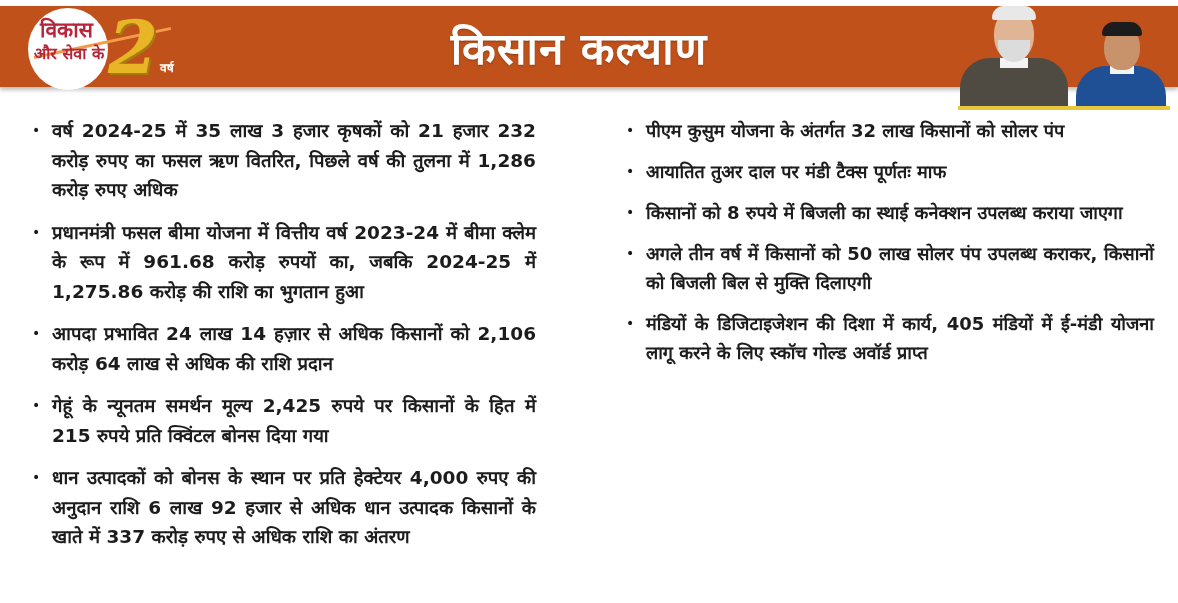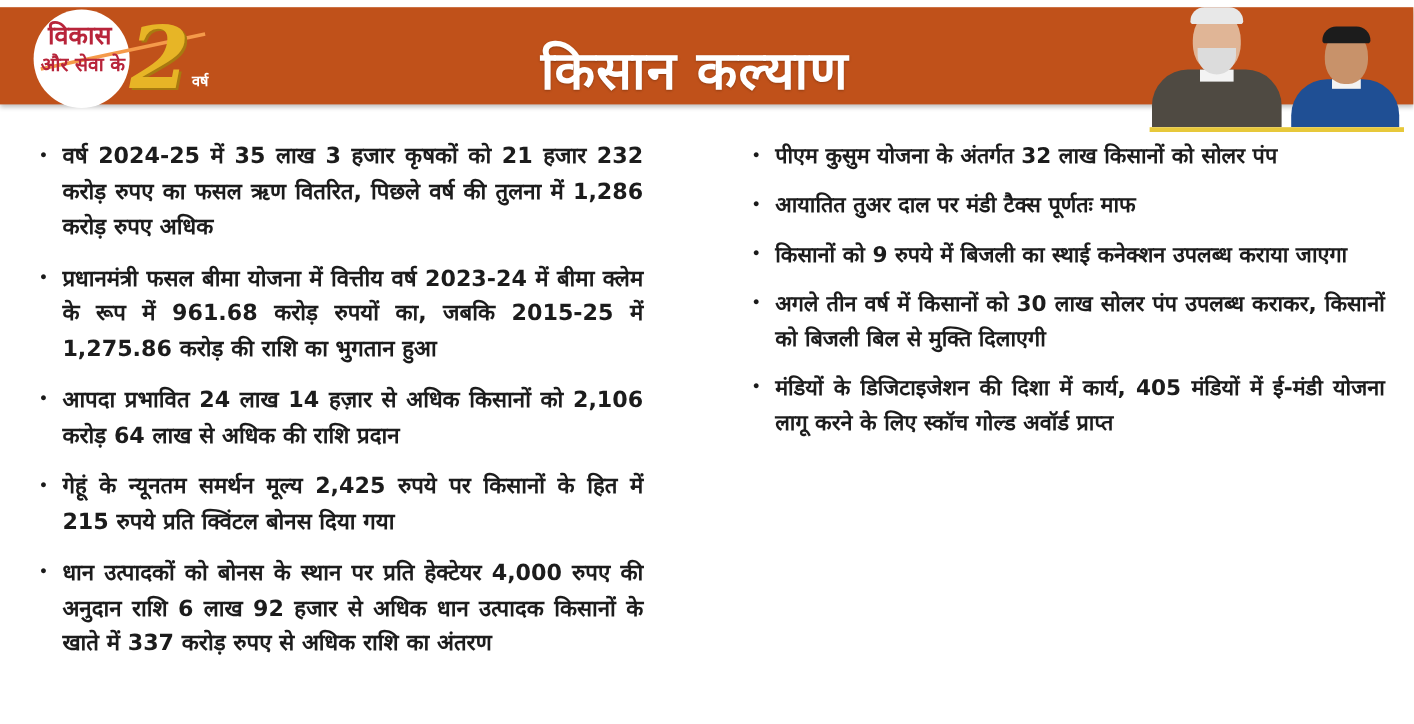--- a/index.html
+++ b/index.html
@@ -27,21 +27,21 @@
       background: #c0511a;
       box-shadow: 0 3px 4px rgba(0,0,0,0.25);
     }
     .header-title {
       position: absolute;
       left: 0;
       top: 6px;
       width: 1178px;
       height: 81px;
       display: flex;
-      align-items: flex-end;
+      align-items: center;
       justify-content: center;
       padding-left: 0;
     }
     .header-title span {
       color: #ffffff;
       font-size: 44px;
       font-weight: bold;
       letter-spacing: 1px;
       margin-left: -20px;
       text-shadow: 0 1px 2px rgba(0,0,0,0.25);
@@ -249,21 +249,21 @@
     <div class="photo-underline"></div>
   </div>
 
   <div class="column col-left">
     <div class="bullet-item">
       <span class="bullet-dot">•</span>
       <span class="bullet-text">वर्ष 2024-25 में 35 लाख 3 हजार कृषकों को 21 हजार 232 करोड़ रुपए का फसल ऋण वितरित, पिछले वर्ष की तुलना में 1,286 करोड़ रुपए अधिक</span>
     </div>
     <div class="bullet-item">
       <span class="bullet-dot">•</span>
-      <span class="bullet-text">प्रधानमंत्री फसल बीमा योजना में वित्तीय वर्ष 2023-24 में बीमा क्लेम के रूप में 961.68 करोड़ रुपयों का, जबकि 2015-25 में 1,275.86 करोड़ की राशि का भुगतान हुआ</span>
+      <span class="bullet-text">प्रधानमंत्री फसल बीमा योजना में वित्तीय वर्ष 2023-24 में बीमा क्लेम के रूप में 961.68 करोड़ रुपयों का, जबकि 2024-25 में 1,275.86 करोड़ की राशि का भुगतान हुआ</span>
     </div>
     <div class="bullet-item">
       <span class="bullet-dot">•</span>
       <span class="bullet-text">आपदा प्रभावित 24 लाख 14 हज़ार से अधिक किसानों को 2,106 करोड़ 64 लाख से अधिक की राशि प्रदान</span>
     </div>
     <div class="bullet-item">
       <span class="bullet-dot">•</span>
       <span class="bullet-text">गेहूं के न्यूनतम समर्थन मूल्य 2,425 रुपये पर किसानों के हित में 215 रुपये प्रति क्विंटल बोनस दिया गया</span>
     </div>
     <div class="bullet-item">
@@ -276,25 +276,25 @@
     <div class="bullet-item">
       <span class="bullet-dot">•</span>
       <span class="bullet-text">पीएम कुसुम योजना के अंतर्गत 32 लाख किसानों को सोलर पंप</span>
     </div>
     <div class="bullet-item">
       <span class="bullet-dot">•</span>
       <span class="bullet-text">आयातित तुअर दाल पर मंडी टैक्स पूर्णतः माफ</span>
     </div>
     <div class="bullet-item">
       <span class="bullet-dot">•</span>
-      <span class="bullet-text">किसानों को 9 रुपये में बिजली का स्थाई कनेक्शन उपलब्ध कराया जाएगा</span>
-    </div>
-    <div class="bullet-item">
-      <span class="bullet-dot">•</span>
-      <span class="bullet-text">अगले तीन वर्ष में किसानों को 30 लाख सोलर पंप उपलब्ध कराकर, किसानों को बिजली बिल से मुक्ति दिलाएगी</span>
+      <span class="bullet-text">किसानों को 8 रुपये में बिजली का स्थाई कनेक्शन उपलब्ध कराया जाएगा</span>
+    </div>
+    <div class="bullet-item">
+      <span class="bullet-dot">•</span>
+      <span class="bullet-text">अगले तीन वर्ष में किसानों को 50 लाख सोलर पंप उपलब्ध कराकर, किसानों को बिजली बिल से मुक्ति दिलाएगी</span>
     </div>
     <div class="bullet-item">
       <span class="bullet-dot">•</span>
       <span class="bullet-text">मंडियों के डिजिटाइजेशन की दिशा में कार्य, 405 मंडियों में ई-मंडी योजना लागू करने के लिए स्कॉच गोल्ड अवॉर्ड प्राप्त</span>
     </div>
   </div>
 
 </div>
 
 </body></html>

